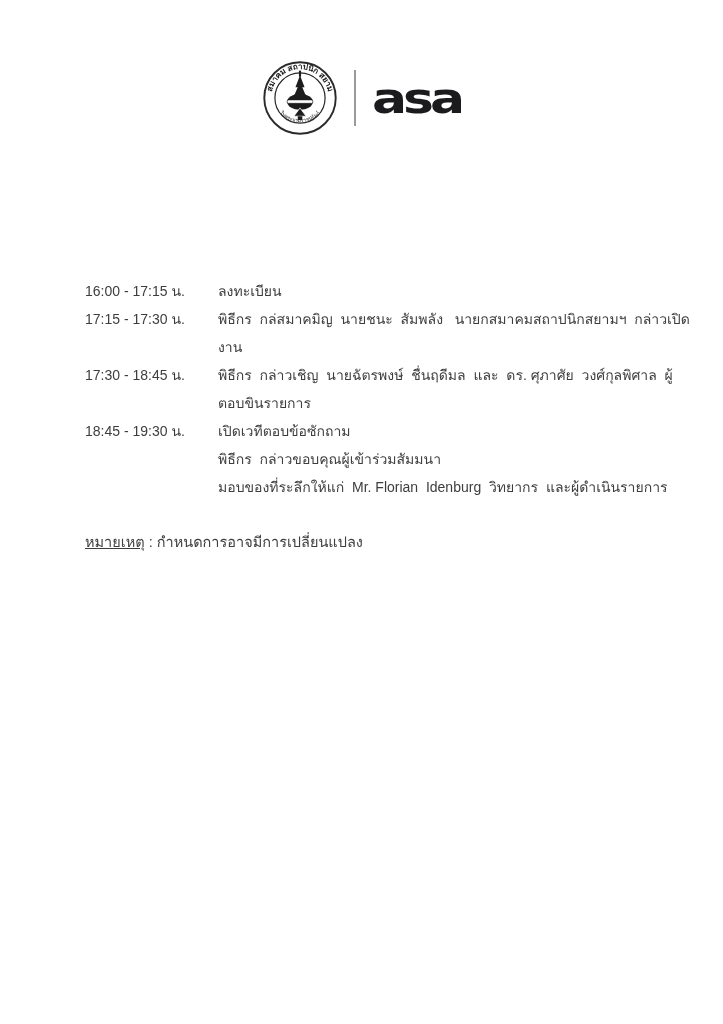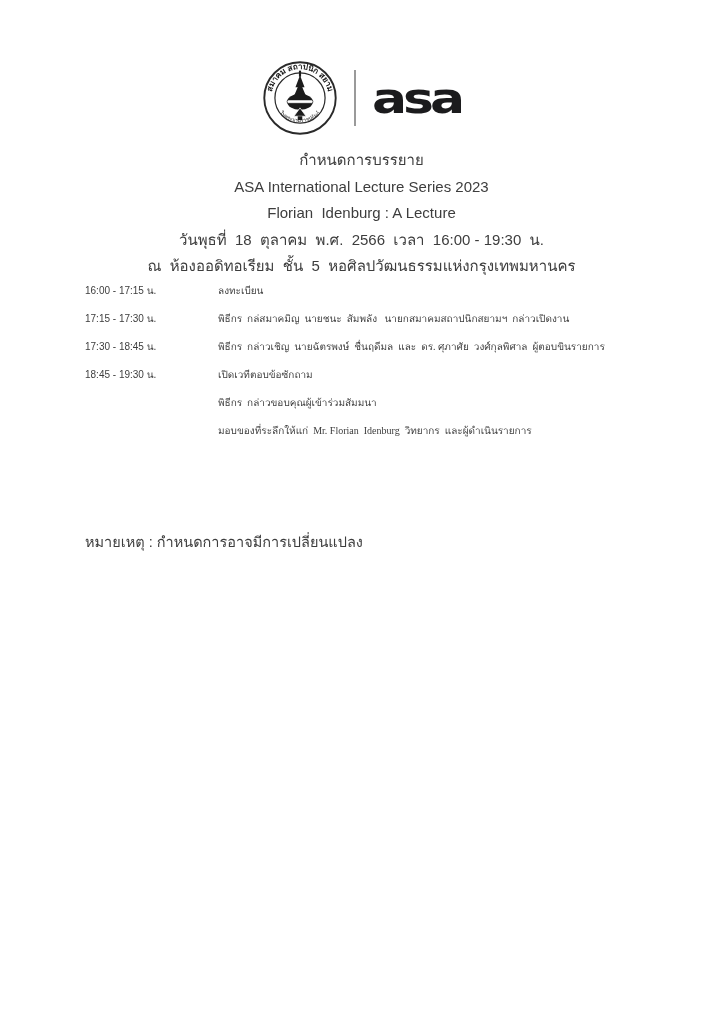--- a/index.html
+++ b/index.html
@@ -40,41 +40,40 @@
     white-space:pre;
     color:#3d3d3d;
   }
   
   .schedule{
     position:absolute;top:277px;left:0;right:0;
   }
   .row{
     display:flex;
     line-height:28px;
-    font-size:10px;
+    font-size:14px;
     padding-left:85px;
   }
   .time{
     width:133px;
     flex:0 0 133px;
     white-space:pre;
   }
   .desc{
     flex:1;
     white-space:pre-wrap;
     padding-right:30px;
-    font-family:Liberation Serif, serif;
   }
   
   .note{
     position:absolute;top:531px;left:85px;
     font-size:14.5px;line-height:22px;
     white-space:pre;
   }
-  .note-label{}
+  .note-label{text-decoration:underline;}
 </style>
 </head>
 <body>
 
 <div class="page">
 
   <div class="logo-row">
     <svg class="emblem" viewBox="0 0 100 100" aria-hidden="true">
       <circle cx="50" cy="50" r="47" fill="#ffffff" stroke="#2a2a2a" stroke-width="2.5"></circle>
       <circle cx="50" cy="50" r="33" fill="#ffffff" stroke="#2a2a2a" stroke-width="1.6"></circle>
@@ -93,27 +92,20 @@
         <ellipse cx="50" cy="55" rx="17" ry="10.5" fill="#1c1c1c"></ellipse>
         <rect x="33" y="52.5" width="34" height="4.5" rx="2" fill="#ffffff" stroke="#1c1c1c" stroke-width="0.8"></rect>
         <path d="M50 63 L58 74 L42 74 Z" fill="#1c1c1c" stroke="#ffffff" stroke-width="1"></path>
         <path d="M47 74 L53 74 L53 79 L47 79 Z" fill="#1c1c1c"></path>
       </g>
     </svg>
     <div class="logo-divider"></div>
     <div class="wordmark">asa</div>
   </div>
 
-  <div class="title-block">
-    <div class="center-line">กำหนดการบรรยาย</div>
-    <div class="center-line">ASA International Lecture Series 2023</div>
-    <div class="center-line">Florian  Idenburg : A Lecture</div>
-    <div class="center-line">วันพุธที่  18  ตุลาคม  พ.ศ.  2566  เวลา  16:00 - 19:30  น.</div>
-    <div class="center-line">ณ  ห้องออดิทอเรียม  ชั้น  5  หอศิลปวัฒนธรรมแห่งกรุงเทพมหานคร</div>
-  </div>
 
   <div class="schedule">
 
     <div class="row">
       <div class="time">16:00 - 17:15 น.</div>
       <div class="desc">ลงทะเบียน</div>
     </div>
 
     <div class="row">
       <div class="time">17:15 - 17:30 น.</div>

